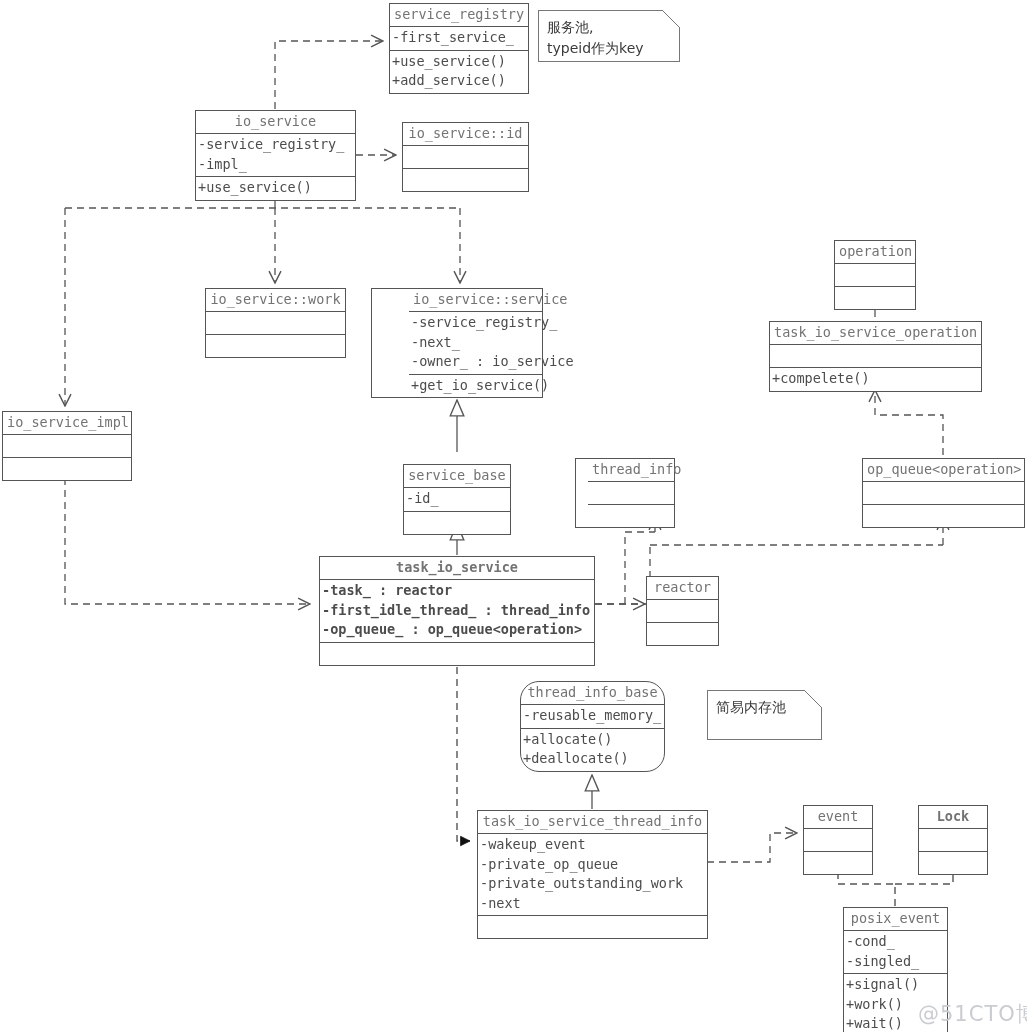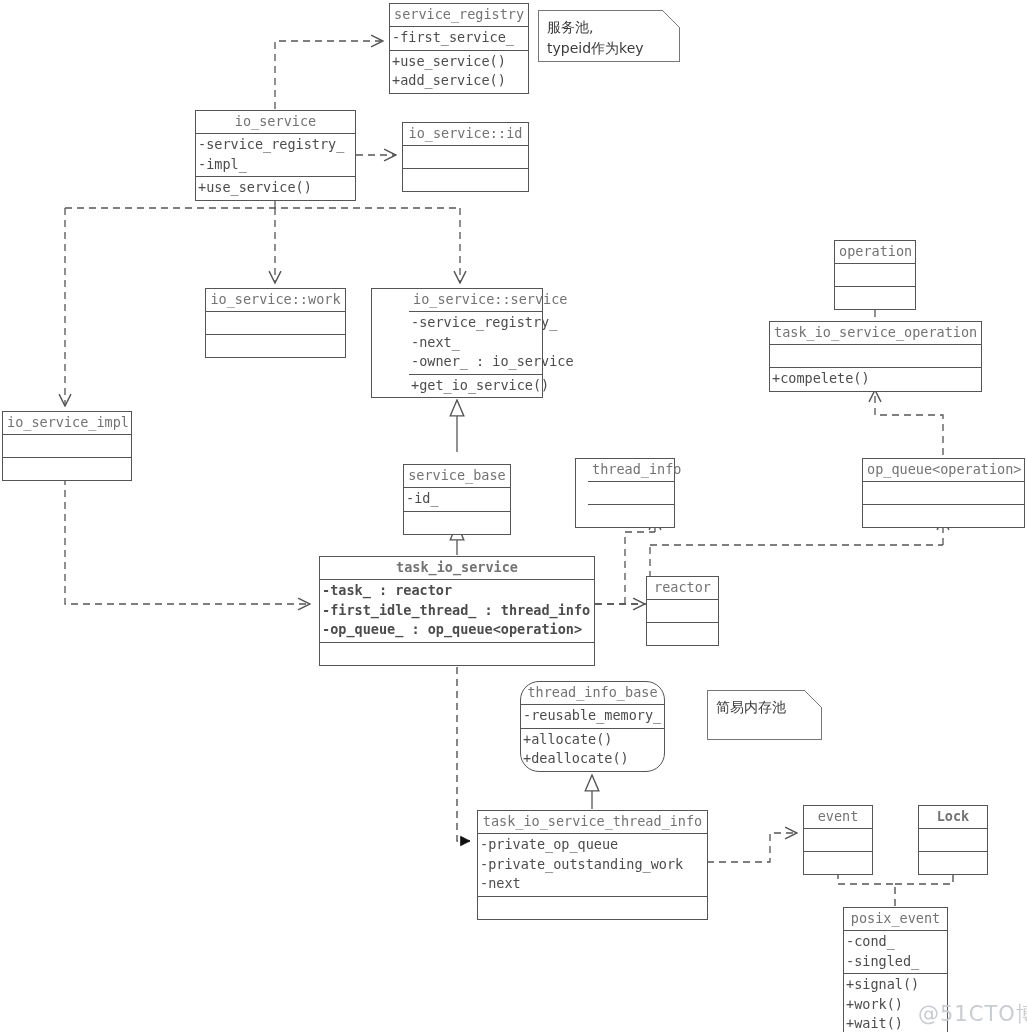--- a/index.html
+++ b/index.html
@@ -272,20 +272,21 @@
     <svg class="foldline" viewBox="0 0 26 26">
       <path d="M 8 0 L 26 18 L 26 0 z" fill="#ffffff" stroke="none"></path>
       <path d="M 8 0 L 26 18" stroke="#777" stroke-width="1" fill="none"></path>
     </svg>
     <div class="note-text">简易内存池</div>
   </div>
 
   <div class="uml-class" style="left:477px; top:810px; width:231px;">
     <div class="uml-name">task_io_service_thread_info</div>
     <div class="uml-attrs">
+      <span class="uml-row">-wakeup_event</span>
       <span class="uml-row">-private_op_queue</span>
       <span class="uml-row">-private_outstanding_work</span>
       <span class="uml-row">-next</span>
     </div>
     <div class="uml-ops empty"></div>
   </div>
 
   <div class="uml-class" style="left:803px; top:805px; width:70px;">
     <div class="uml-name">event</div>
     <div class="uml-attrs empty"></div>

